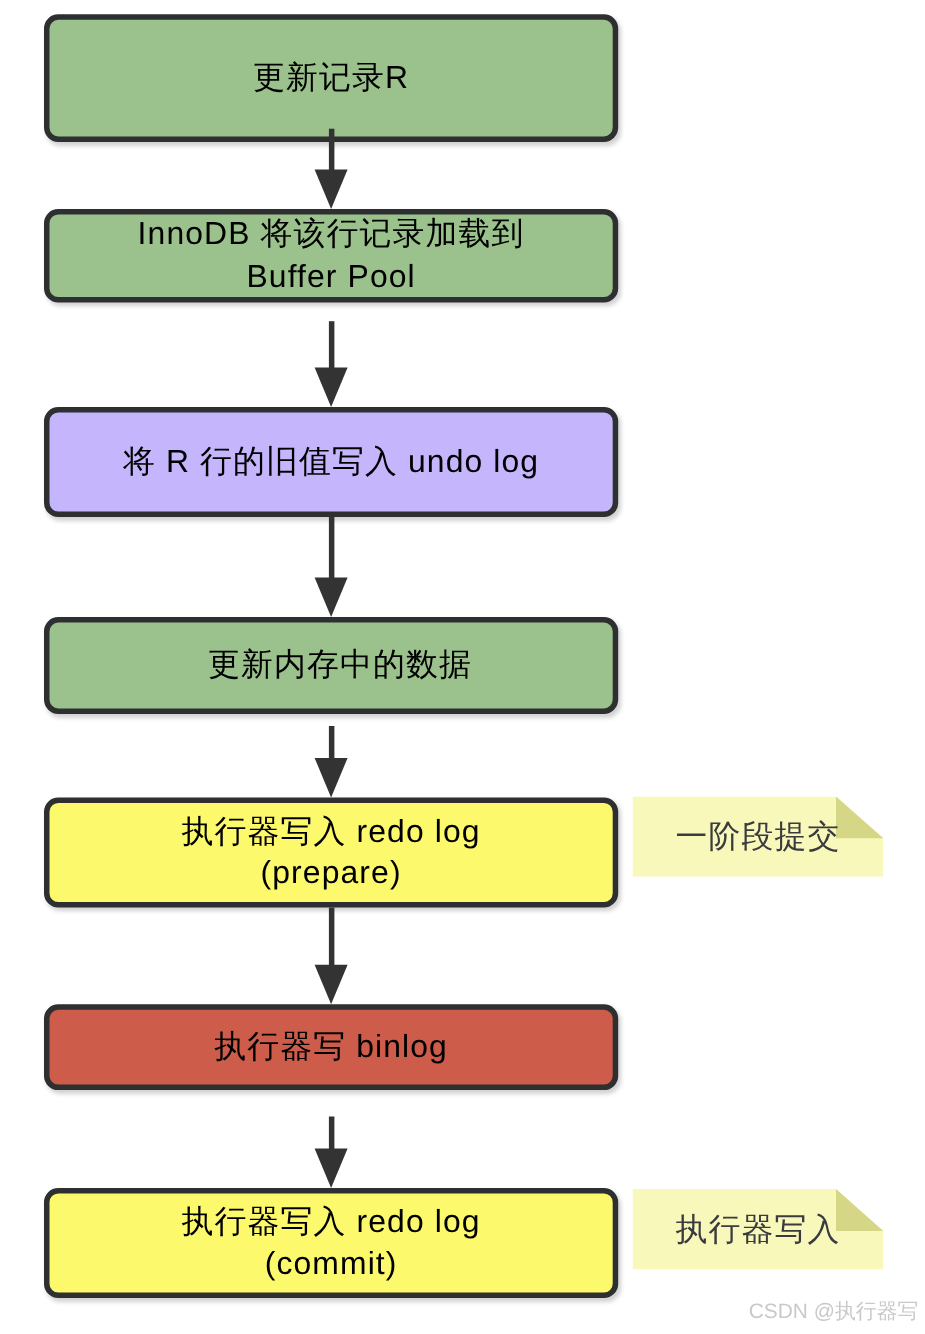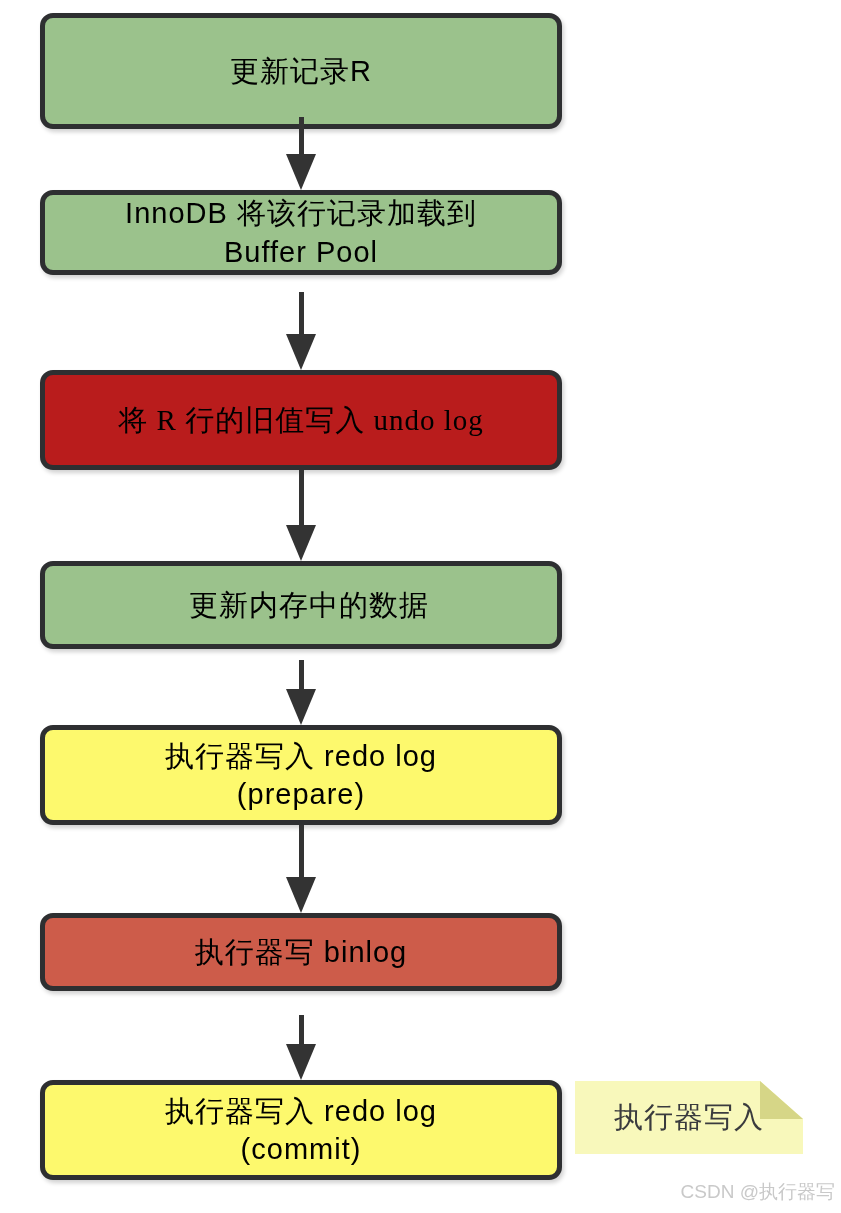--- a/index.html
+++ b/index.html
@@ -100,33 +100,40 @@
 
   <div class="arrow-line al1"></div>
   <div class="arrow-head ah1"></div>
 
   <div class="box box2" style="background-color: rgb(155, 194, 140);">InnoDB 将该行记录加载到
 Buffer Pool</div>
 
   <div class="arrow-line al2"></div>
   <div class="arrow-head ah2"></div>
 
-  <div class="box box3" style="background-color: #b91c1c; font-family: Liberation Serif, serif;">将 R 行的旧值写入 undo log</div>
+  <div class="box box3" style="background-color: #c4b5fd;">将 R 行的旧值写入 undo log</div>
 
   <div class="arrow-line al3"></div>
   <div class="arrow-head ah3"></div>
 
   <div class="box box4" style="background-color: rgb(155, 194, 140);">更新内存中的数据</div>
 
   <div class="arrow-line al4"></div>
   <div class="arrow-head ah4"></div>
 
   <div class="box box5" style="background-color: rgb(253, 249, 109);">执行器写入 redo log
 (prepare)</div>
 
+  <div class="note note1">
+    <svg width="228" height="73" viewBox="0 0 228 73">
+      <polygon points="0,0 185,0 228,38 228,73 0,73" style="fill: rgb(248, 248, 187);"></polygon>
+      <polygon points="185,0 228,38 185,38" style="fill: rgb(214, 214, 135);"></polygon>
+    </svg>
+    <div class="note-label">一阶段提交</div>
+  </div>
 
   <div class="arrow-line al5"></div>
   <div class="arrow-head ah5"></div>
 
   <div class="box box6" style="background-color: rgb(205, 92, 74);">执行器写 binlog</div>
 
   <div class="arrow-line al6"></div>
   <div class="arrow-head ah6"></div>
 
   <div class="box box7" style="background-color: rgb(253, 249, 109);">执行器写入 redo log

